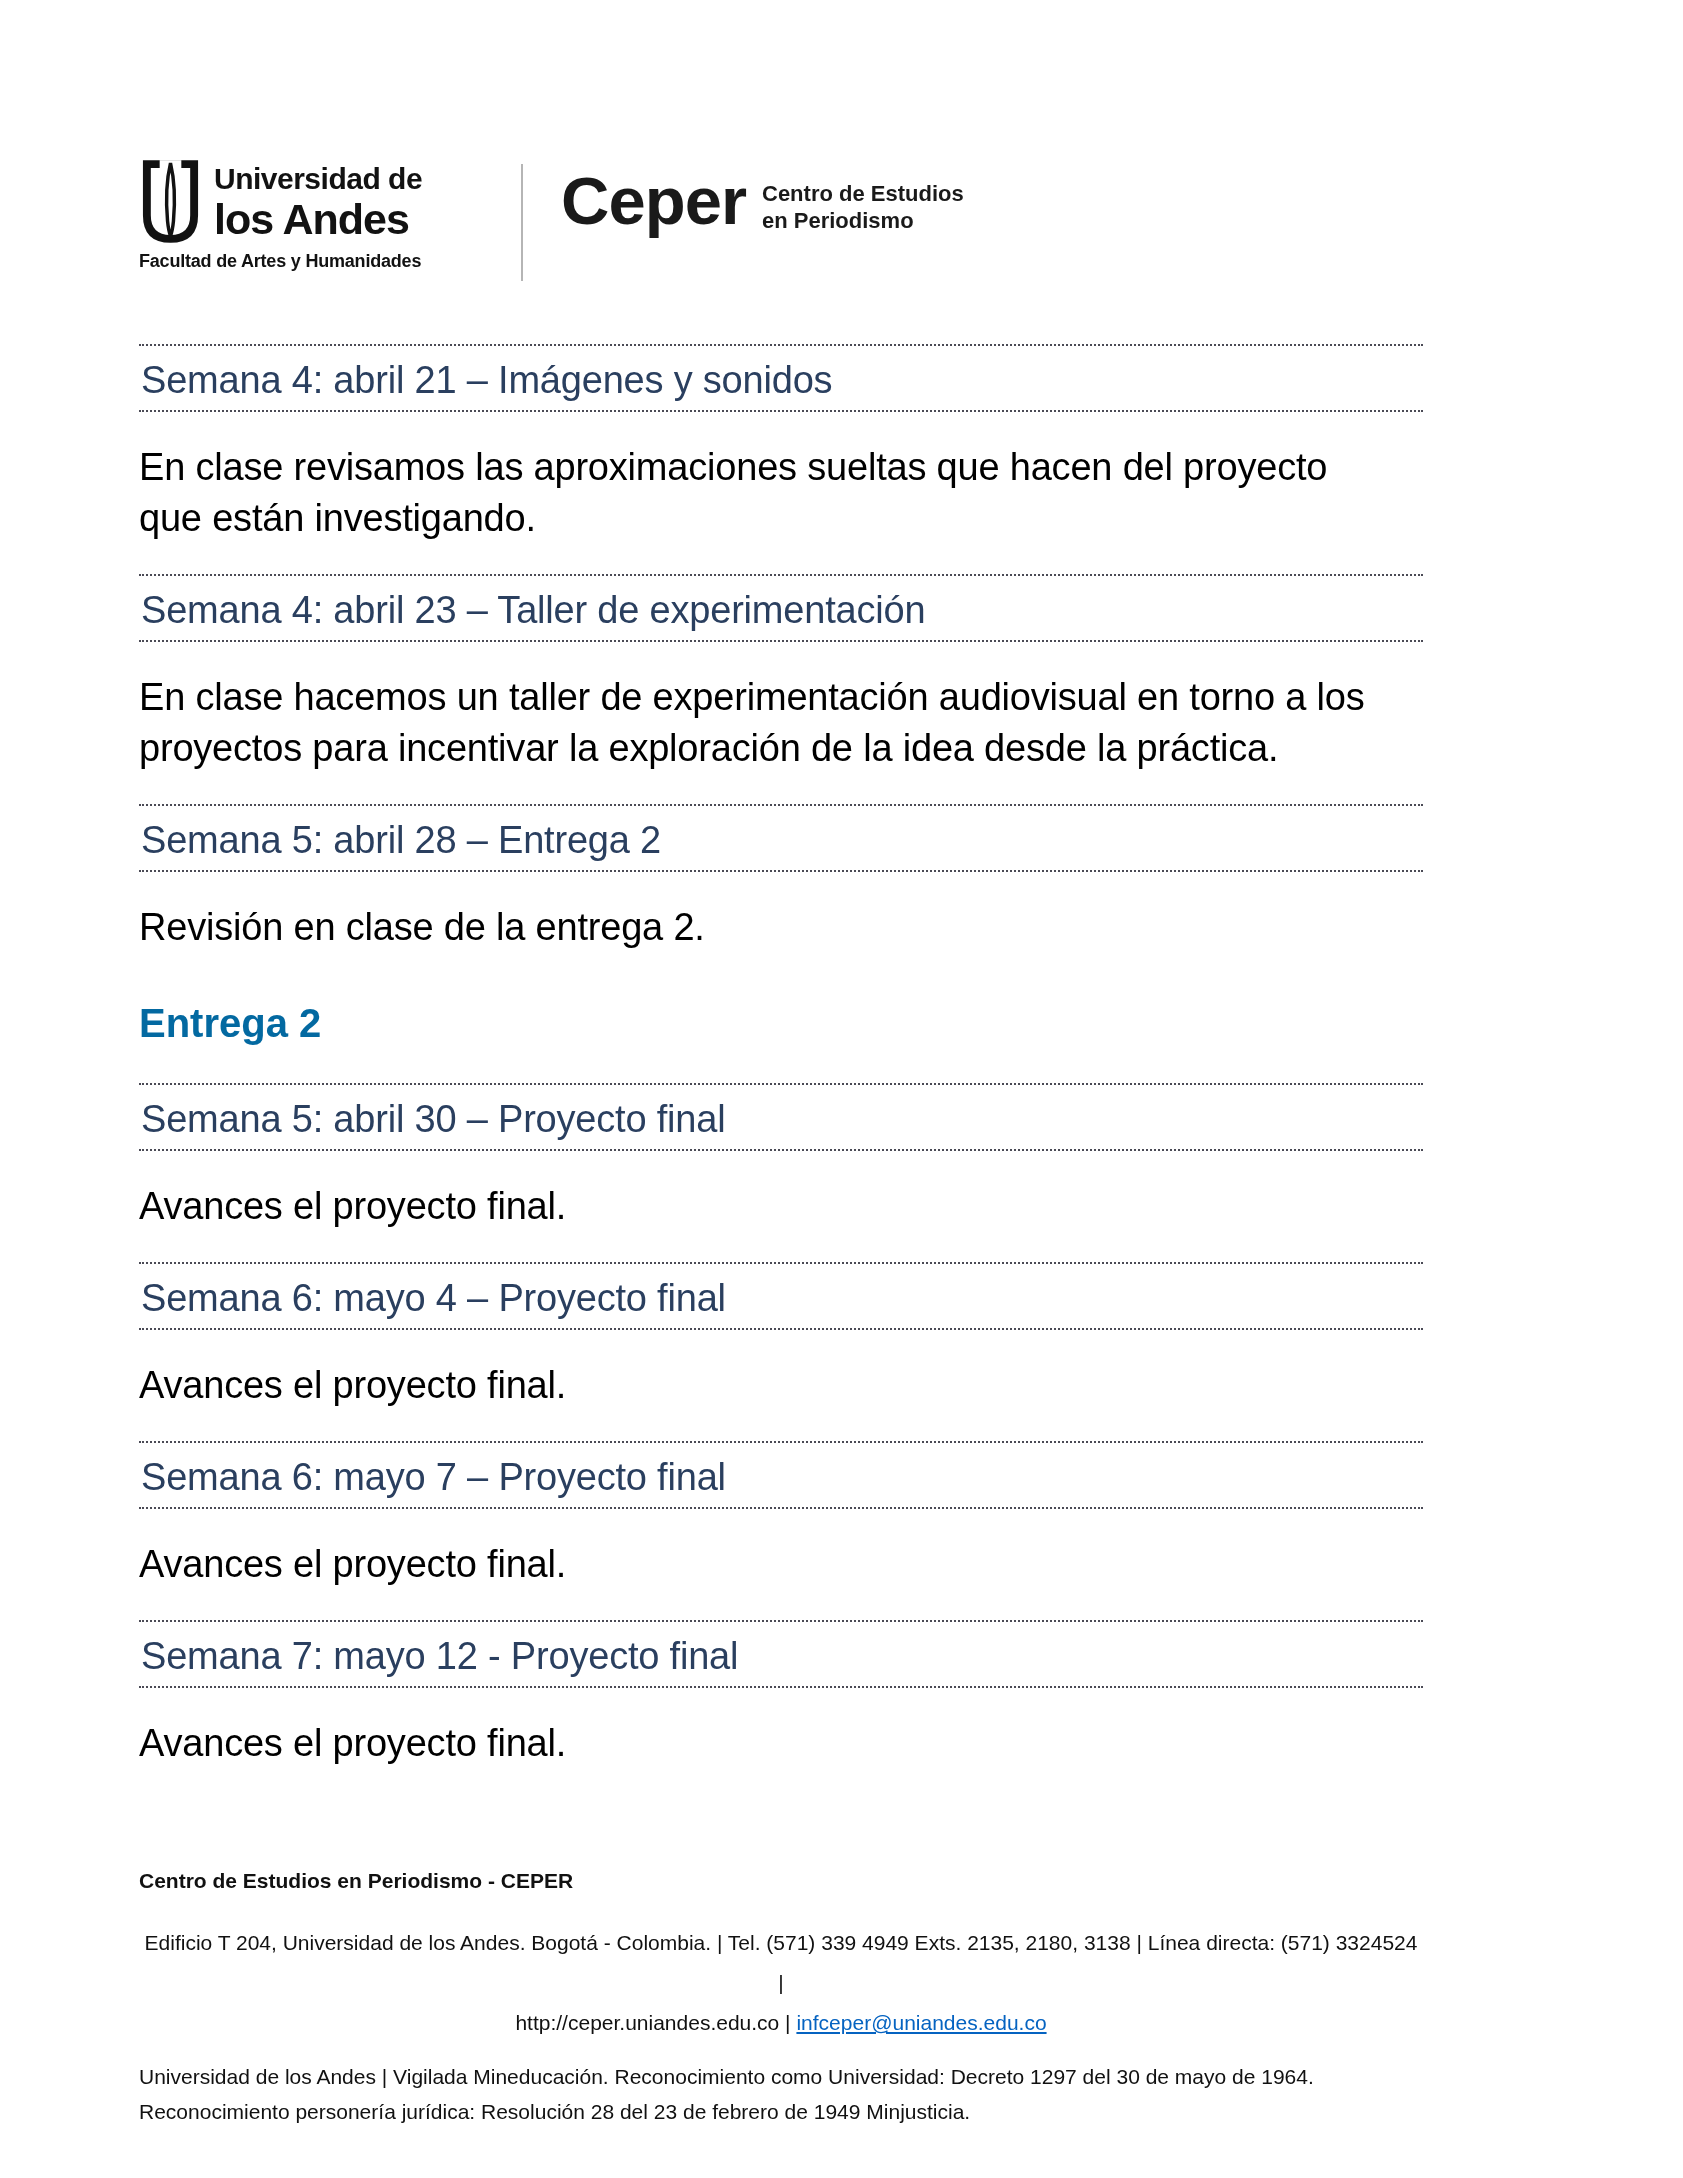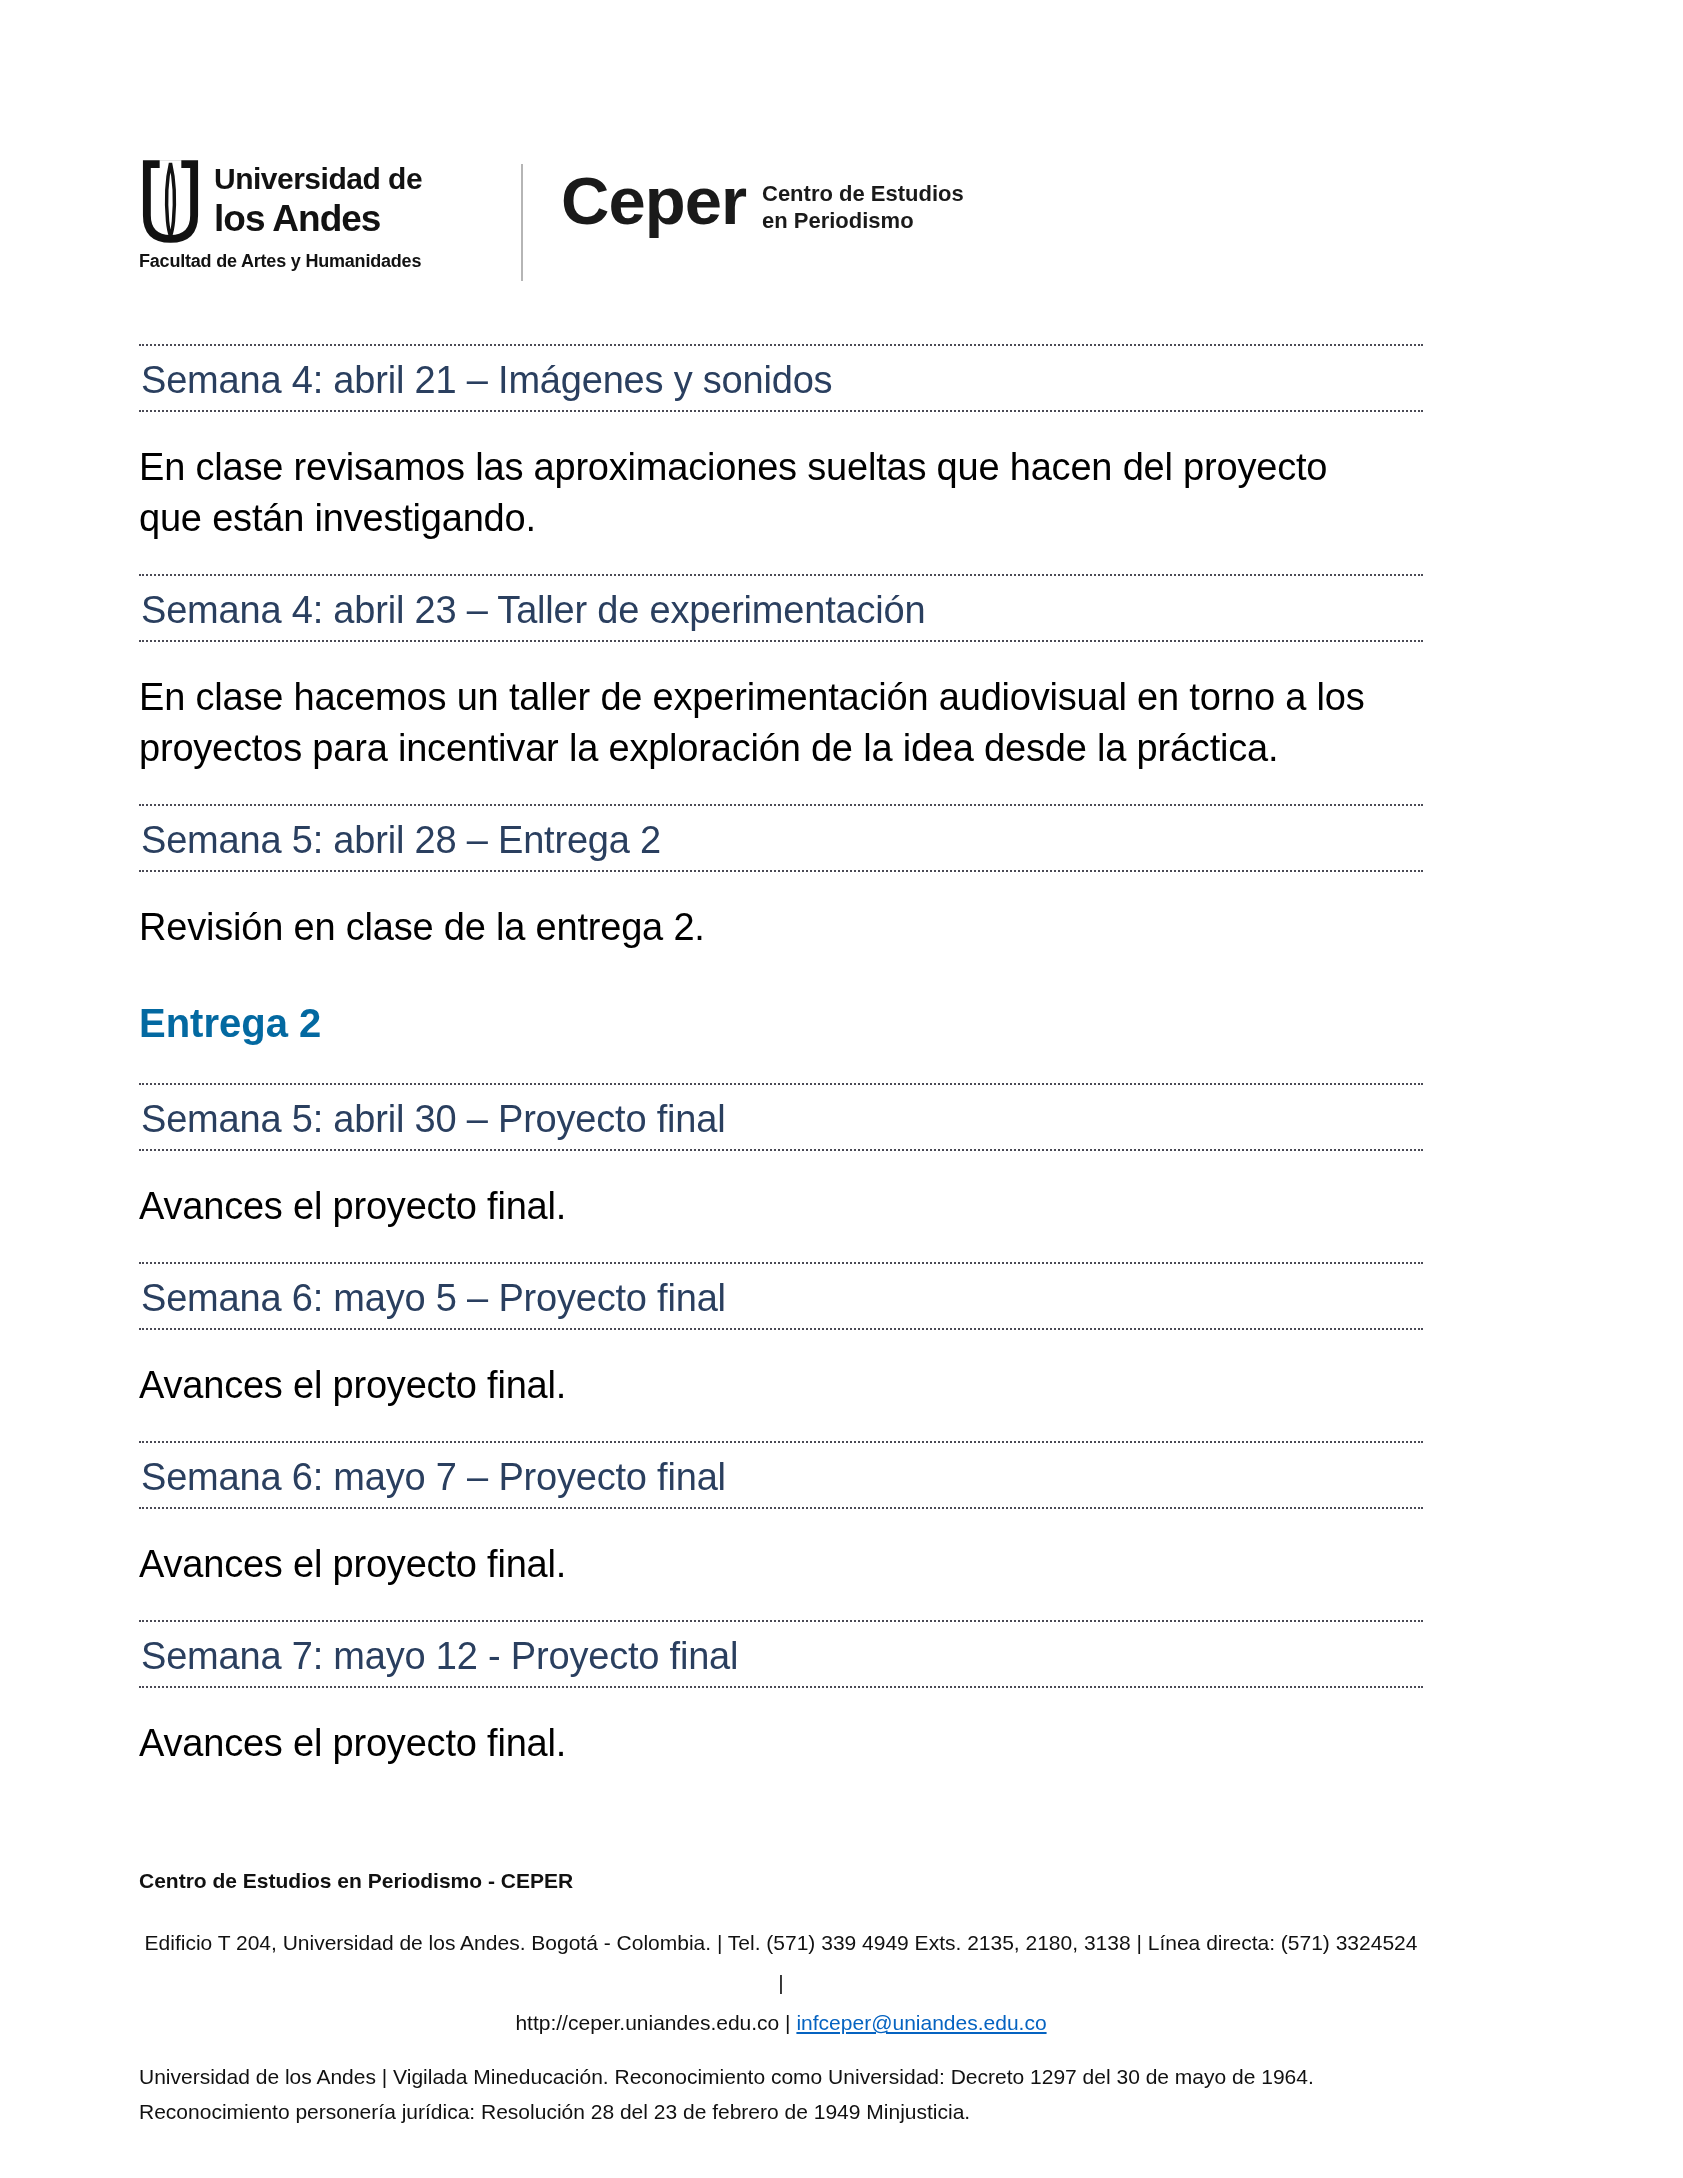--- a/index.html
+++ b/index.html
@@ -25,21 +25,21 @@
   }
   .brand-uniandes { display: flex; flex-direction: column; }
   .brand-row { display: flex; align-items: flex-start; }
   .shield { width: 63px; height: 83px; flex: 0 0 auto; }
   .brand-name { margin-left: 12px; margin-top: 2px; }
   .brand-name .l1 {
     font-size: 30px; font-weight: 700; letter-spacing: -0.5px;
     line-height: 34px; color: #121212;
   }
   .brand-name .l2 {
-    font-size: 37px; font-weight: 700; letter-spacing: -1px;
+    font-size: 43px; font-weight: 700; letter-spacing: -1px;
     line-height: 46px; color: #121212;
   }
   .brand-faculty {
     margin-top: 8px;
     font-size: 18px; font-weight: 700; color: #121212;
     letter-spacing: -0.2px;
   }
   .header-divider {
     width: 2px; height: 117px;
     background: #b5b5b5;
@@ -159,21 +159,21 @@
     <section>
       <h2 class="milestone-title">Entrega 2</h2>
     </section>
 
     <section>
       <h2 class="week-title">Semana 5: abril 30 – Proyecto final</h2>
       <p class="body-text">Avances el proyecto final.</p>
     </section>
 
     <section>
-      <h2 class="week-title">Semana 6: mayo 5 – Proyecto final</h2>
+      <h2 class="week-title">Semana 6: mayo 4 – Proyecto final</h2>
       <p class="body-text">Avances el proyecto final.</p>
     </section>
 
     <section>
       <h2 class="week-title">Semana 6: mayo 7 – Proyecto final</h2>
       <p class="body-text">Avances el proyecto final.</p>
     </section>
 
     <section>
       <h2 class="week-title">Semana 7: mayo 12 - Proyecto final</h2>

